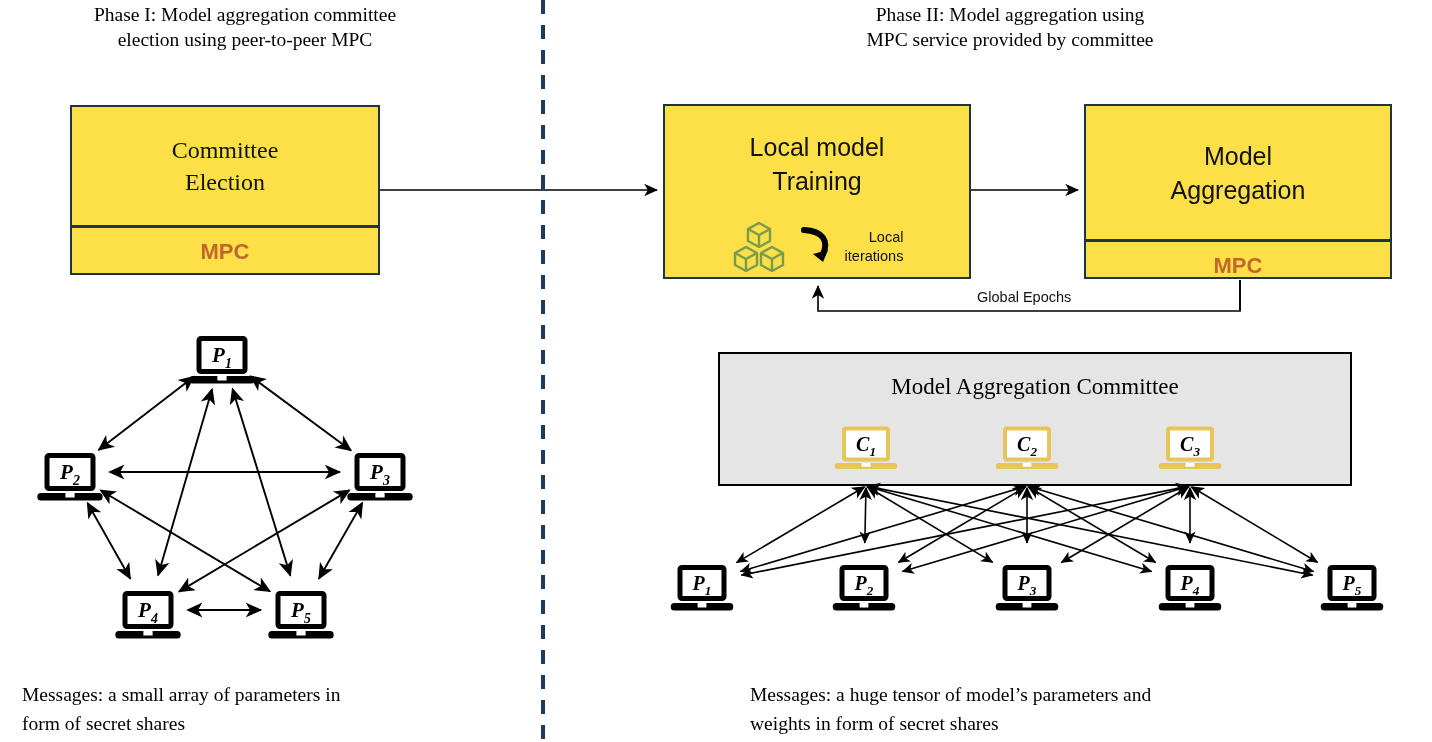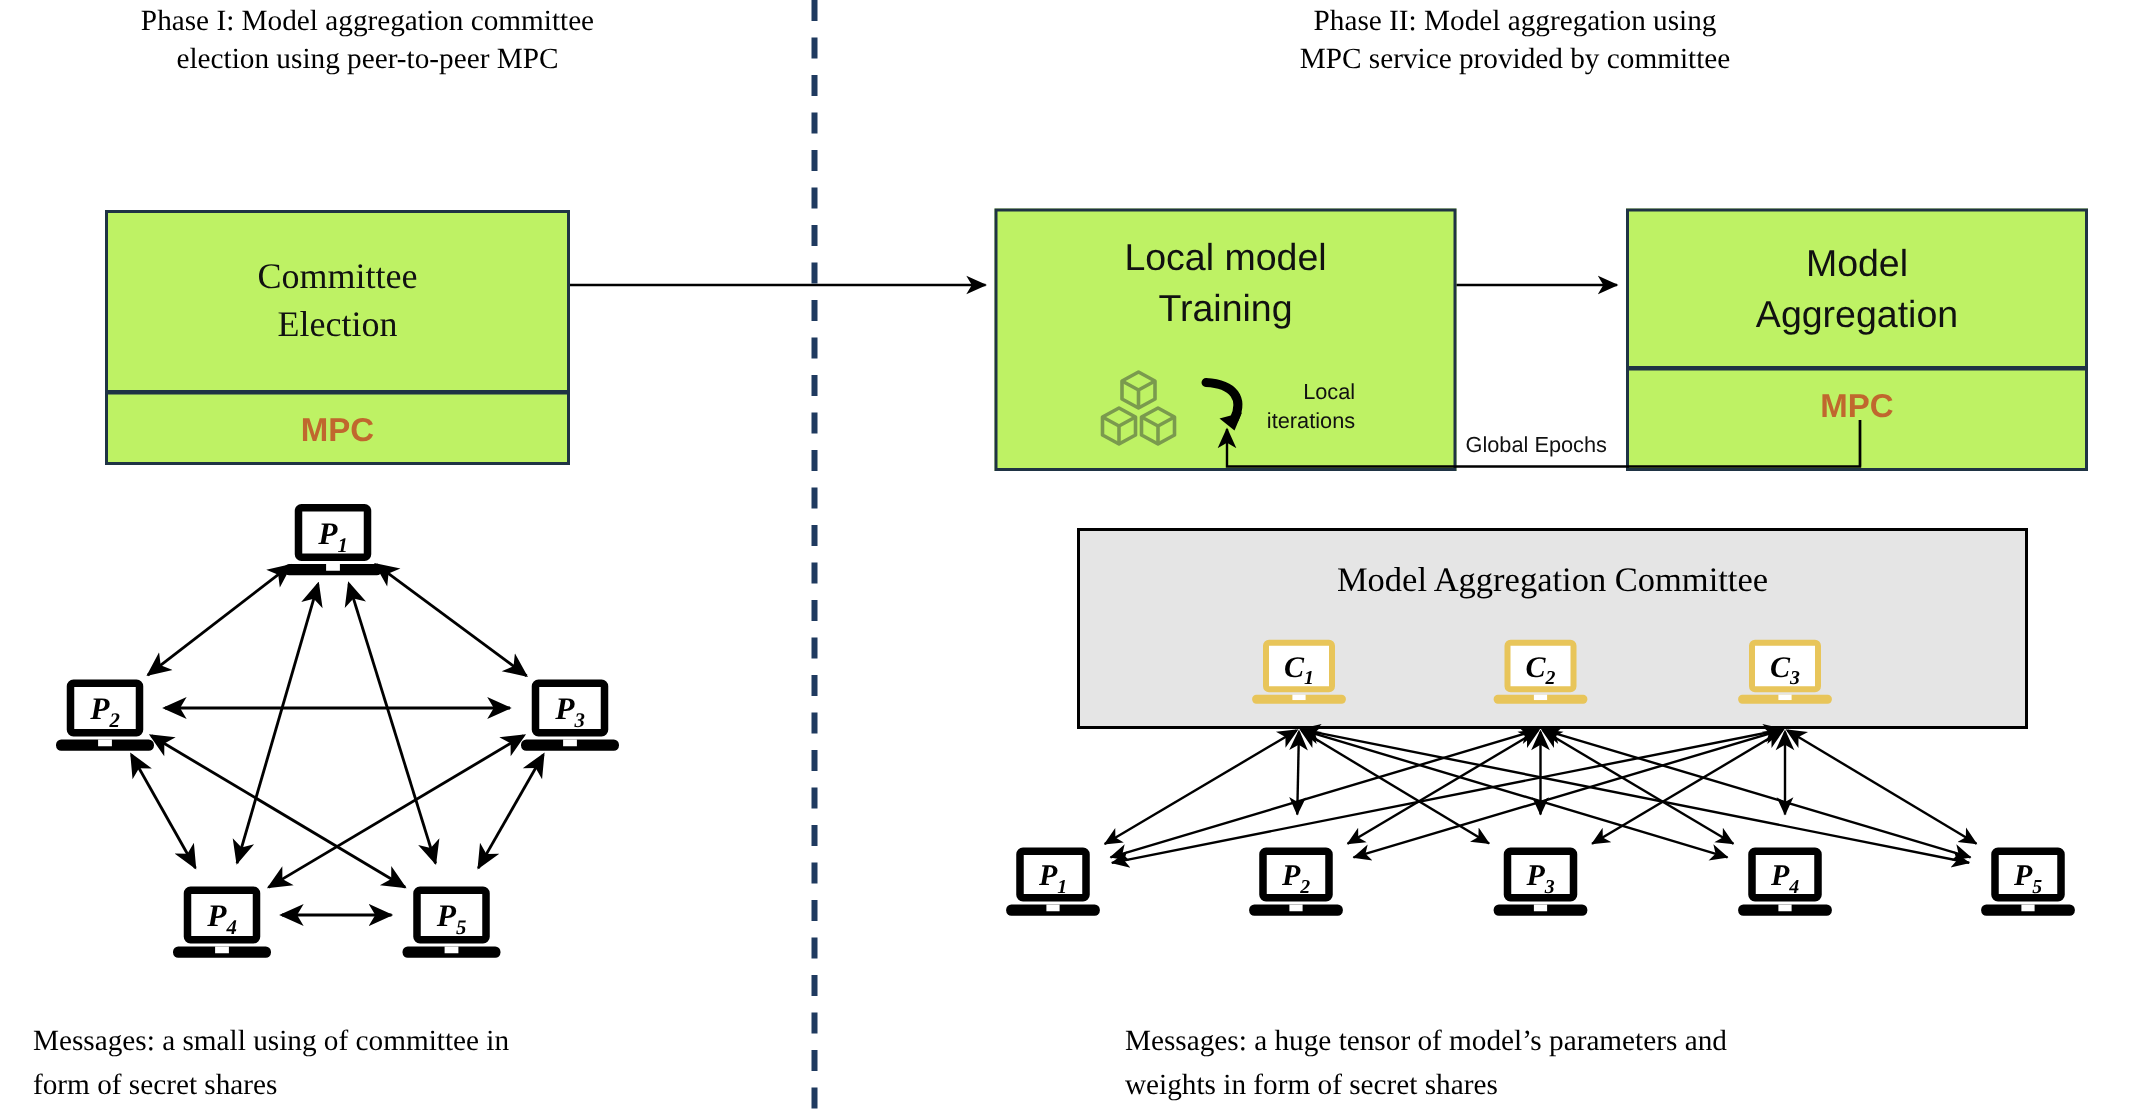--- a/index.html
+++ b/index.html
@@ -6,40 +6,40 @@
   body{width:1432px;height:742px;position:relative;overflow:hidden;
        font-family:"Liberation Serif", serif;color:#000;}
   .stage{position:absolute;left:0;top:0;width:1432px;height:742px;}
   .svgroot{position:absolute;left:0;top:0;width:1432px;height:742px;}
 
   .phase-title{position:absolute;text-align:center;font-family:"Liberation Serif",serif;
                font-size:19.5px;line-height:25px;color:#000;}
   #phase1-title{left:20px;top:2px;width:450px;}
   #phase2-title{left:760px;top:2px;width:500px;}
 
-  .procbox{position:absolute;box-sizing:border-box;border:2px solid #1f3344;background:#bef264;margin-top:35px;}
+  .procbox{position:absolute;box-sizing:border-box;border:2px solid #1f3344;background:#fde047;}
   .proc-main{display:flex;align-items:center;justify-content:center;text-align:center;
              font-family:"Liberation Sans",sans-serif;color:#111;}
   .proc-mpc{display:flex;align-items:center;justify-content:center;
             font-family:"Liberation Sans",sans-serif;font-weight:bold;font-size:22px;color:#c0672e;}
 
   #box-committee{left:70px;top:105px;width:310px;height:170px;}
   #box-committee .proc-main{height:118px;font-size:24px;font-family:"Liberation Serif",serif;line-height:32px;}
   #box-committee .proc-mpc{height:48px;border-top:3px solid #1f3344;}
 
   #box-training{left:663px;top:104px;width:308px;height:175px;}
-  #box-training .proc-main{height:96px;font-size:25px;line-height:34px;padding-top:0;}
+  #box-training .proc-main{height:96px;font-size:25px;line-height:34px;padding-top:10px;}
   #box-training .train-row{height:70px;display:flex;align-items:center;justify-content:center;gap:12px;}
   .cubes{width:56px;height:52px;}
   .curvearrow{width:34px;height:44px;}
   .localiter{font-family:"Liberation Sans",sans-serif;font-size:14.5px;line-height:19px;
              text-align:right;color:#111;}
 
   #box-aggregation{left:1084px;top:104px;width:308px;height:175px;}
-  #box-aggregation .proc-main{height:103px;font-size:25px;line-height:34px;}
+  #box-aggregation .proc-main{height:133px;font-size:25px;line-height:34px;}
   #box-aggregation .proc-mpc{height:48px;border-top:3px solid #1f3344;}
 
   #box-committee-group{position:absolute;left:718px;top:352px;width:634px;height:134px;
                        box-sizing:border-box;border:2px solid #000;background:#e5e5e5;}
   #committee-title{text-align:center;font-size:23px;font-family:"Liberation Serif",serif;
                    padding-top:20px;color:#000;}
 
   .caption{position:absolute;font-family:"Liberation Serif",serif;font-size:19.5px;
            line-height:29px;color:#000;}
   #caption-left{left:22px;top:680px;width:470px;}
@@ -252,21 +252,21 @@
         <g>
           <rect x="1330" y="567.5" width="44" height="31" fill="#fff" stroke="#000" stroke-width="5" rx="2"></rect>
           <rect x="1320.76" y="603" width="62.48" height="7.5" fill="#000" stroke="none" rx="3.5"></rect>
           <rect x="1347.6" y="603" width="8.8" height="4.5" fill="#fff" stroke="none"></rect>
           <text x="1352" y="590" text-anchor="middle" font-family="&quot;Liberation Serif&quot;, serif" font-style="italic" font-weight="bold" font-size="20" fill="#000">P<tspan dy="5.2" font-size="13.200000000000001">5</tspan></text>
         </g>
       </g>
   </svg>
 
   <div class="caption" id="caption-left">
-    <div>Messages: a small using of committee in</div>
+    <div>Messages: a small array of parameters in</div>
     <div>form of secret shares</div>
   </div>
   <div class="caption" id="caption-right">
     <div>Messages: a huge tensor of model’s parameters and</div>
     <div>weights in form of secret shares</div>
   </div>
 
 </div>
 
 </body></html>

